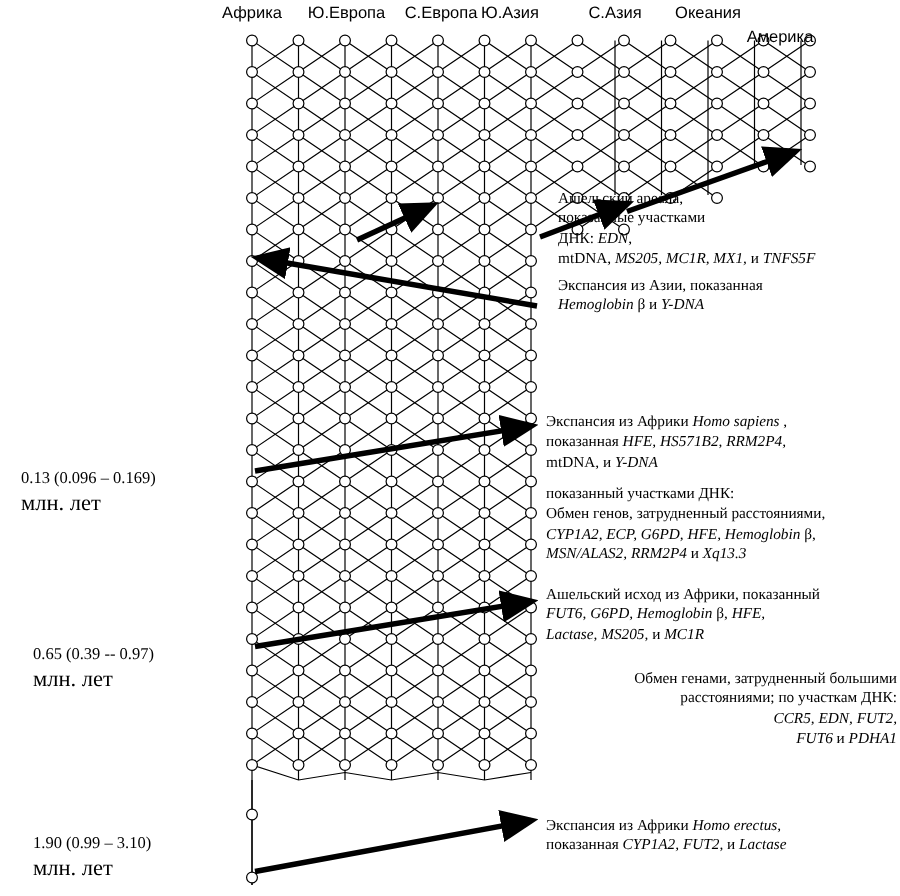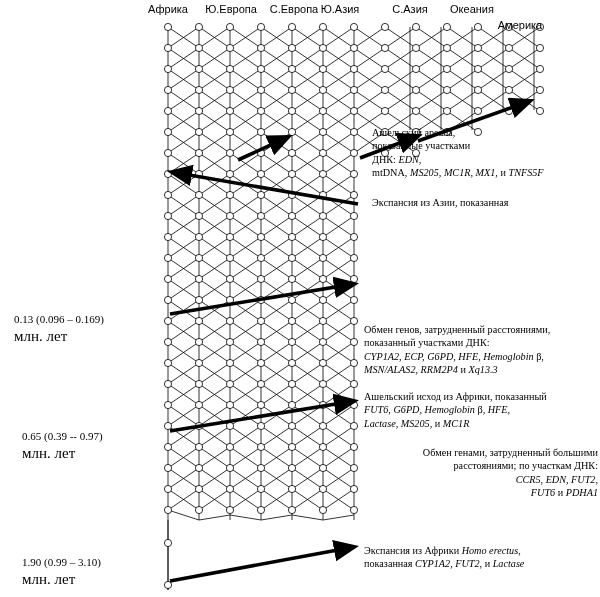--- a/index.html
+++ b/index.html
@@ -389,26 +389,32 @@
     <span>1.90 (0.99 –  3.10)</span>
     <span class="sub">млн. лет</span>
   </div>
 
   <div class="annot" style="left:372px; top:126px; width:224px;">
       <div><span>Ашельский ареала,</span></div>
       <div><span>показанные  участками</span></div>
       <div><span>ДНК:    </span><i>EDN</i><span>,</span></div>
       <div><span>mtDNA, </span><i>MS205, MC1R, MX1,</i><span>  и  </span><i>TNFS5F</i></div>
     </div>
-  <div class="annot" style="left:372px; top:196px; width:215px;">
+  <div class="annot" style="left:372px; top:184px; width:215px;">
       <div><span>Экспансия из Азии, показанная</span></div>
+      <div><i>Hemoglobin</i><span> β   и   </span><i>Y-DNA</i></div>
+    </div>
+  <div class="annot" style="left:364px; top:275px; width:234px;">
+      <div><span>Экспансия из Африки  </span><i>Homo sapiens</i><span> ,</span></div>
+      <div><span>показанная  </span><i>HFE, HS571B2, RRM2P4,</i></div>
+      <div><span>mtDNA,  и  </span><i>Y-DNA</i></div>
     </div>
   <div class="annot" style="left:364px; top:323px; width:234px;">
+      <div><span>показанный участками ДНК:</span></div>
       <div><span>Обмен генов, затрудненный расстояниями,</span></div>
-      <div><span>показанный участками ДНК:</span></div>
       <div><i>CYP1A2, ECP, G6PD, HFE, Hemoglobin</i><span> β,</span></div>
       <div><i>MSN/ALAS2, RRM2P4</i><span>  и   </span><i>Xq13.3</i></div>
     </div>
   <div class="annot" style="left:364px; top:390px; width:234px;">
       <div><span>Ашельский исход из Африки,   показанный</span></div>
       <div><i>FUT6,  G6PD,  Hemoglobin</i><span> β, </span><i>HFE,</i></div>
       <div><i>Lactase, MS205,</i><span>  и   </span><i>MC1R</i></div>
     </div>
   <div class="annot" style="left:364px; top:446px; width:234px;text-align:right;">
       <div><span>Обмен генами, затрудненный большими</span></div>

